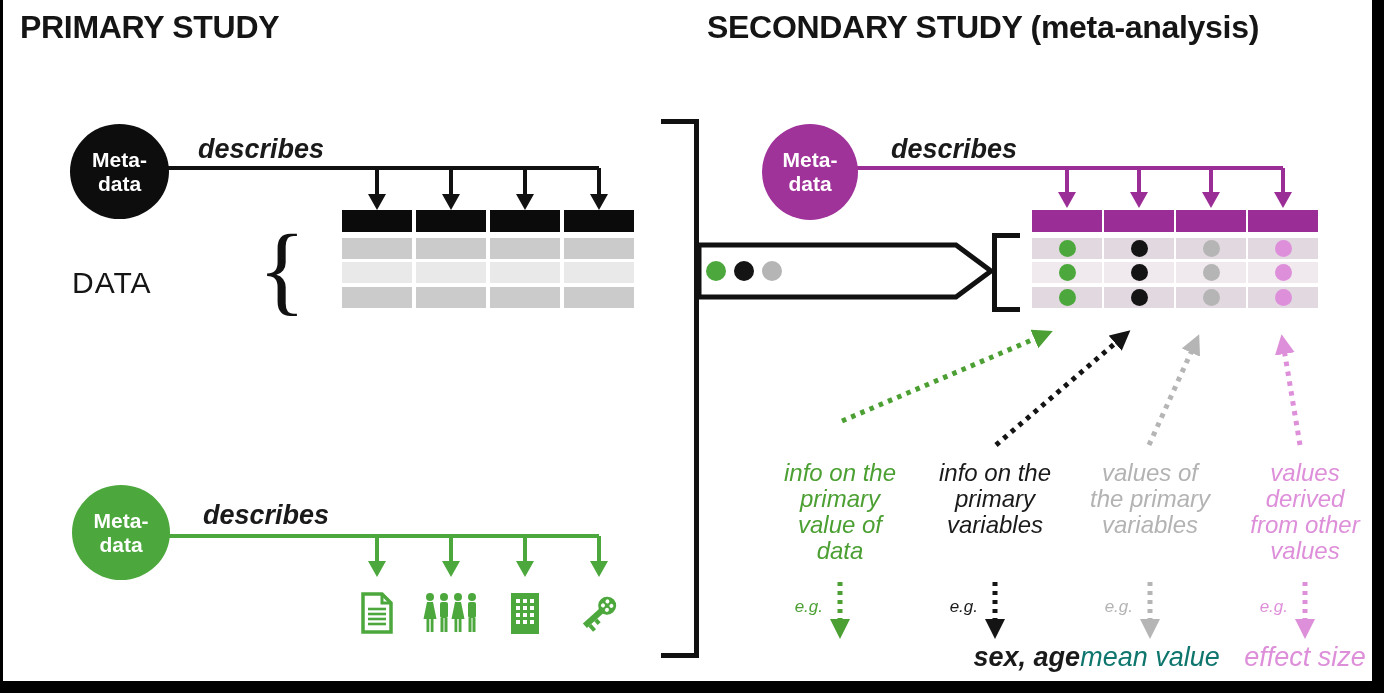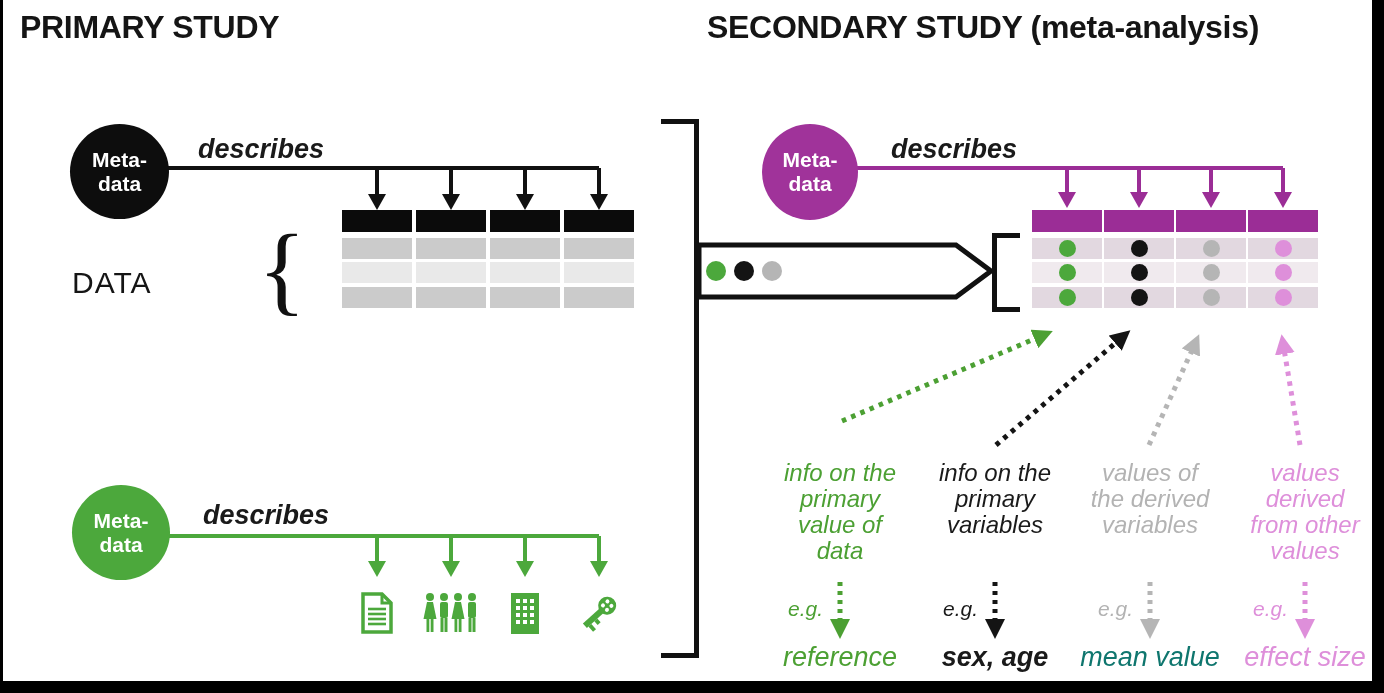--- a/index.html
+++ b/index.html
@@ -27,28 +27,28 @@
   .dg{background:#4CA83C;} .dk{background:#141414;} .dy{background:#B5B5B5;} .dp{background:#DE8FDA;}
   .svglayer{position:absolute;left:0;top:0;pointer-events:none;}
   .bannertext{position:absolute;left:792px;top:250px;font-size:32px;white-space:nowrap;}
   .bannertext .sym{font-weight:600;color:#111;}
   .bannertext .bd{font-weight:700;color:#A2269C;letter-spacing:1px;margin-left:6px;}
   .ann{position:absolute;width:170px;top:460px;text-align:center;font-style:italic;font-size:24px;line-height:26px;}
   .ann-green{left:755px;color:#4CA033;}
   .ann-black{left:910px;color:#1a1a1a;}
   .ann-gray{left:1065px;color:#B3B3B3;}
   .ann-pink{left:1220px;color:#DE8FDA;}
-  .eg{position:absolute;top:597px;width:68px;text-align:right;font-style:italic;font-size:21px;}
+  .eg{position:absolute;top:597px;width:68px;text-align:right;font-style:italic;font-size:17px;}
   .eg-green{left:755px;color:#4CA033;}
   .eg-black{left:910px;color:#1a1a1a;}
   .eg-gray{left:1065px;color:#B3B3B3;}
   .eg-pink{left:1220px;color:#DE8FDA;}
   .example{position:absolute;top:642px;width:170px;text-align:center;font-style:italic;font-size:27px;}
   .ex-green{left:755px;color:#4CA033;}
-  .ex-black{left:910px;color:#1a1a1a;font-weight:700;}
+  .ex-black{left:910px;color:#1a1a1a;font-weight:700;text-align:right;}
   .ex-gray{left:1065px;color:#0f766e;}
   .ex-pink{left:1220px;color:#DE8FDA;}
   .iconbox{position:absolute;}
 </style>
 </head>
 <body>
 
 <div class="frame">
 
   <svg class="svglayer" width="1384" height="693" viewBox="0 0 1384 693">
@@ -303,36 +303,35 @@
     <div>value of</div>
     <div>data</div>
   </div>
   <div class="ann ann-black">
     <div>info on the</div>
     <div>primary</div>
     <div>variables</div>
   </div>
   <div class="ann ann-gray">
     <div>values of</div>
-    <div>the derived</div>
+    <div>the primary</div>
     <div>variables</div>
   </div>
   <div class="ann ann-pink">
     <div>values</div>
     <div>derived</div>
     <div>from other</div>
     <div>values</div>
   </div>
 
   <div class="eg eg-green">e.g.</div>
   <div class="eg eg-black">e.g.</div>
   <div class="eg eg-gray">e.g.</div>
   <div class="eg eg-pink">e.g.</div>
 
-  <div class="example ex-green">reference</div>
   <div class="example ex-black">sex, age</div>
   <div class="example ex-gray">mean value</div>
   <div class="example ex-pink">effect size</div>
 
   <div class="bar" style="left:0;top:0;width:3px;height:693px;"></div>
   <div class="bar" style="left:0;top:681px;width:1384px;height:12px;"></div>
   <div class="bar" style="left:1372px;top:0;width:12px;height:693px;"></div>
 </div>
 
 </body></html>

